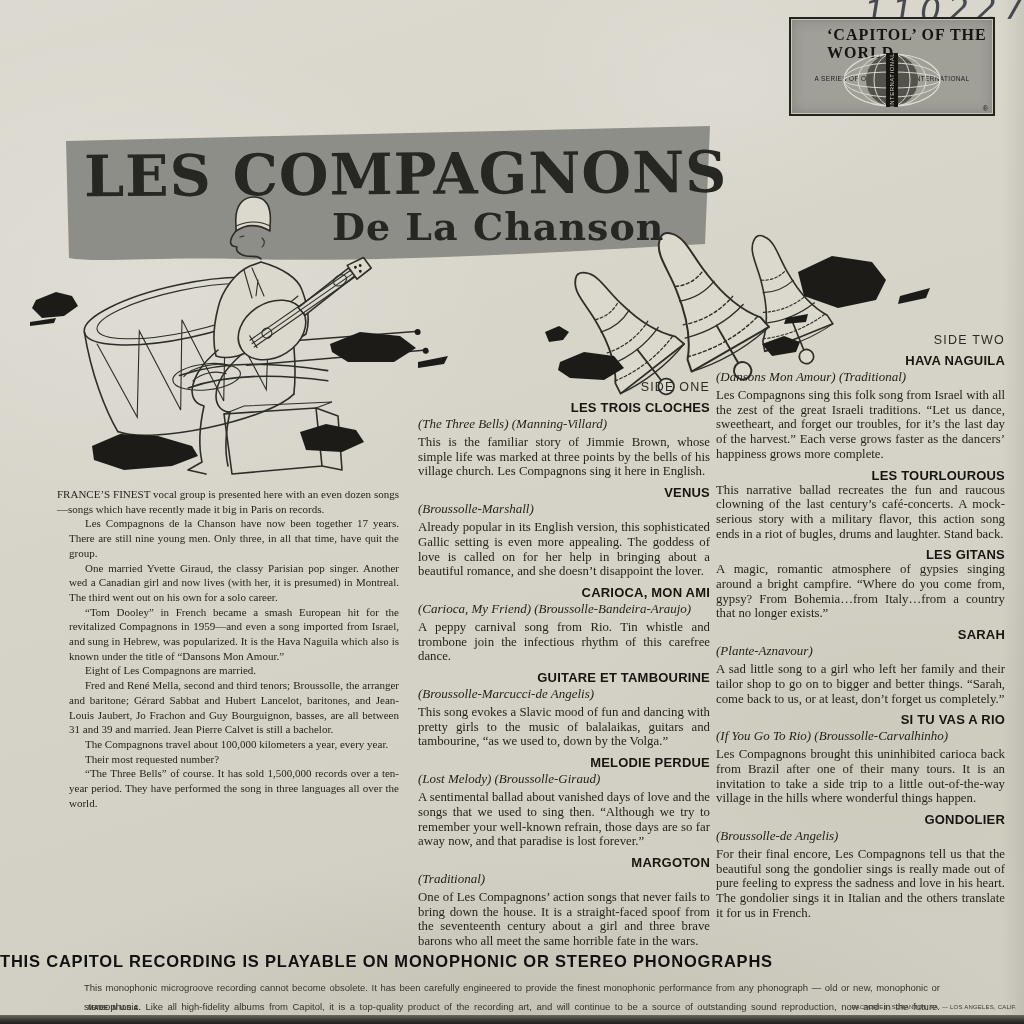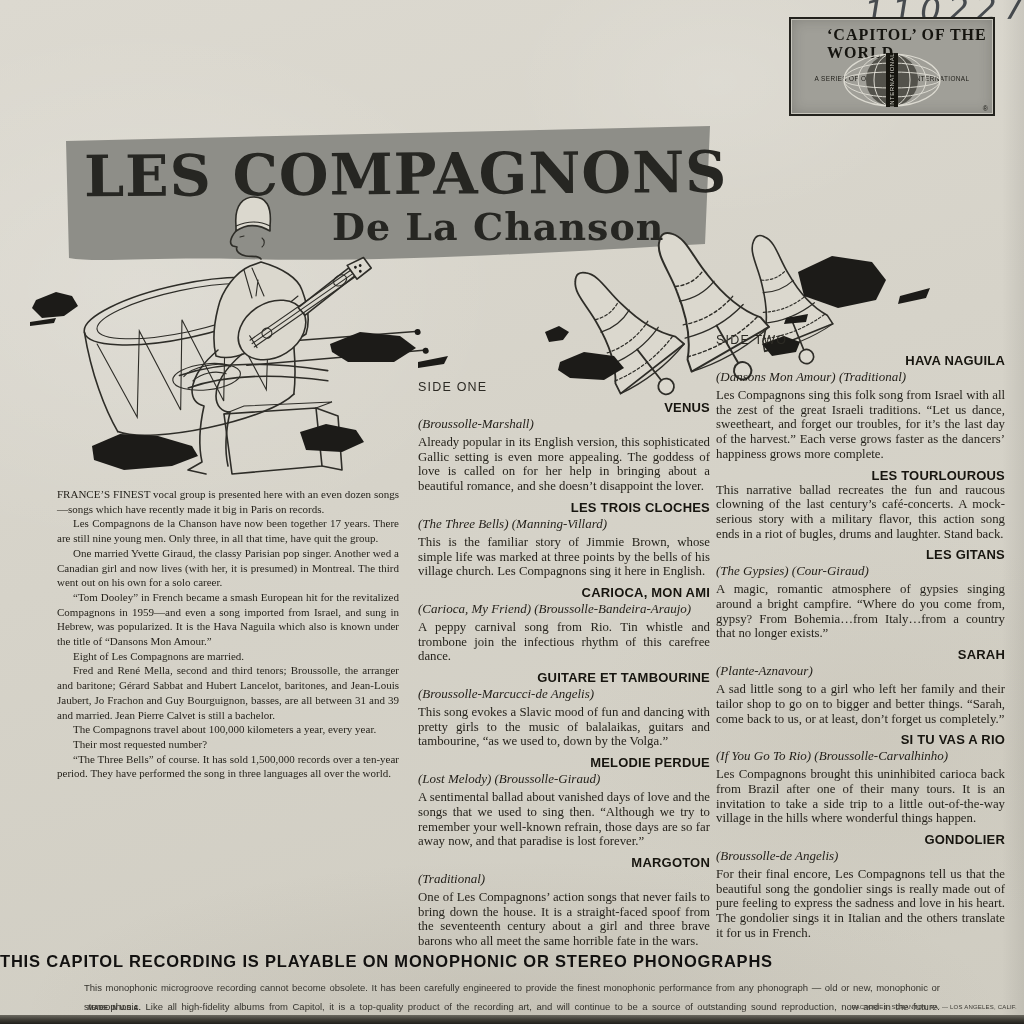--- a/index.html
+++ b/index.html
@@ -34,25 +34,25 @@
   
   #art{top:0;left:0;}
   .ln{fill:none;stroke:#2e2d28;stroke-width:1.6;stroke-linecap:round;stroke-linejoin:round;}
   .lnthin{fill:none;stroke:#2e2d28;stroke-width:1.1;stroke-linecap:round;}
   .paperfill{fill:#dbd8ce;stroke:#2e2d28;stroke-width:1.6;stroke-linejoin:round;}
   .ink{fill:#1c1b18;stroke:none;}
   
   .col{position:absolute;text-align:justify;}
   #col-intro{top:487px;left:57px;width:342px;font-size:11px;line-height:14.7px;}
   #col-intro p{margin:0;text-indent:0;}
-  #col-intro p + p{text-indent:16px;}
+  #col-intro p + p{text-indent:16px;margin-left:12px;}
   #col-side1{top:380px;left:418px;width:292px;}
   #col-side2{top:333px;left:716px;width:289px;}
   .side-header{font-family:"Liberation Sans",sans-serif;font-size:12.5px;letter-spacing:1.2px;
-    color:#2c2a24;margin-bottom:4px;text-align:left;}
+    color:#2c2a24;margin-bottom:4px;text-align:right;}
   .track{margin-bottom:6px;}
   .ttitle{font-family:"Liberation Sans",sans-serif;font-weight:700;font-size:13px;
     letter-spacing:.2px;color:#17150f;line-height:15px;margin-top:6px;text-align:right;}
   .tcredit{font-style:italic;font-size:13px;color:#211e18;line-height:15px;margin:1px 0 4px;text-align:left;}
   .tdesc{font-size:12.8px;line-height:14.7px;text-align:justify;color:#27241d;}
   
   #footer-banner{top:952px;left:0;right:0;text-align:left;font-family:"Liberation Sans",sans-serif;
     font-weight:700;font-size:16.5px;letter-spacing:.8px;color:#121110;}
   #fine-print{top:979px;left:84px;width:856px;font-family:"Liberation Sans",sans-serif;
     font-size:9.5px;line-height:1.95;color:#35332d;text-align:justify;text-align-last:justify;}
@@ -189,30 +189,30 @@
     <p>Fred and René Mella, second and third tenors; Broussolle, the arranger and baritone; Gérard Sabbat and Hubert Lancelot, baritones, and Jean-Louis Jaubert, Jo Frachon and Guy Bourguignon, basses, are all between 31 and 39 and married. Jean Pierre Calvet is still a bachelor.</p>
     <p>The Compagnons travel about 100,000 kilometers a year, every year.</p>
     <p>Their most requested number?</p>
     <p>“The Three Bells” of course. It has sold 1,500,000 records over a ten-year period. They have performed the song in three languages all over the world.</p>
   </div>
 
   <div id="col-side1" class="col">
     <div class="side-header">SIDE ONE</div>
 
     <div class="track">
+      <div class="ttitle">LES TROIS CLOCHES</div>
+      <div class="tcredit">(The Three Bells) (Manning-Villard)</div>
+      <div class="tdesc">This is the familiar story of Jimmie Brown, whose simple life was marked at three points by the bells of his village church. Les Compagnons sing it here in English.</div>
+    </div>
+    <div class="track">
       <div class="ttitle">VENUS</div>
       <div class="tcredit">(Broussolle-Marshall)</div>
       <div class="tdesc">Already popular in its English version, this sophisticated Gallic setting is even more appealing. The goddess of love is called on for her help in bringing about a beautiful romance, and she doesn’t disappoint the lover.</div>
     </div>
     <div class="track">
-      <div class="ttitle">LES TROIS CLOCHES</div>
-      <div class="tcredit">(The Three Bells) (Manning-Villard)</div>
-      <div class="tdesc">This is the familiar story of Jimmie Brown, whose simple life was marked at three points by the bells of his village church. Les Compagnons sing it here in English.</div>
-    </div>
-    <div class="track">
       <div class="ttitle">CARIOCA, MON AMI</div>
       <div class="tcredit">(Carioca, My Friend) (Broussolle-Bandeira-Araujo)</div>
       <div class="tdesc">A peppy carnival song from Rio. Tin whistle and trombone join the infectious rhythm of this carefree dance.</div>
     </div>
     <div class="track">
       <div class="ttitle">GUITARE ET TAMBOURINE</div>
       <div class="tcredit">(Broussolle-Marcucci-de Angelis)</div>
       <div class="tdesc">This song evokes a Slavic mood of fun and dancing with pretty girls to the music of balalaikas, guitars and tambourine, “as we used to, down by the Volga.”</div>
     </div>
     <div class="track">
@@ -234,21 +234,20 @@
       <div class="ttitle">HAVA NAGUILA</div>
       <div class="tcredit">(Dansons Mon Amour) (Traditional)</div>
       <div class="tdesc">Les Compagnons sing this folk song from Israel with all the zest of the great Israeli traditions. “Let us dance, sweetheart, and forget our troubles, for it’s the last day of the harvest.” Each verse grows faster as the dancers’ happiness grows more complete.</div>
     </div>
     <div class="track">
       <div class="ttitle">LES TOURLOUROUS</div>
       <div class="tdesc">This narrative ballad recreates the fun and raucous clowning of the last century’s café-concerts. A mock-serious story with a military flavor, this action song ends in a riot of bugles, drums and laughter. Stand back.</div>
     </div>
     <div class="track">
       <div class="ttitle">LES GITANS</div>
-      <div class="tcredit">(The Gypsies) (Cour-Giraud)</div>
       <div class="tdesc">A magic, romantic atmosphere of gypsies singing around a bright campfire. “Where do you come from, gypsy? From Bohemia…from Italy…from a country that no longer exists.”</div>
     </div>
     <div class="track">
       <div class="ttitle">SARAH</div>
       <div class="tcredit">(Plante-Aznavour)</div>
       <div class="tdesc">A sad little song to a girl who left her family and their tailor shop to go on to bigger and better things. “Sarah, come back to us, or at least, don’t forget us completely.”</div>
     </div>
     <div class="track">
       <div class="ttitle">SI TU VAS A RIO</div>
       <div class="tcredit">(If You Go To Rio) (Broussolle-Carvalhinho)</div>

